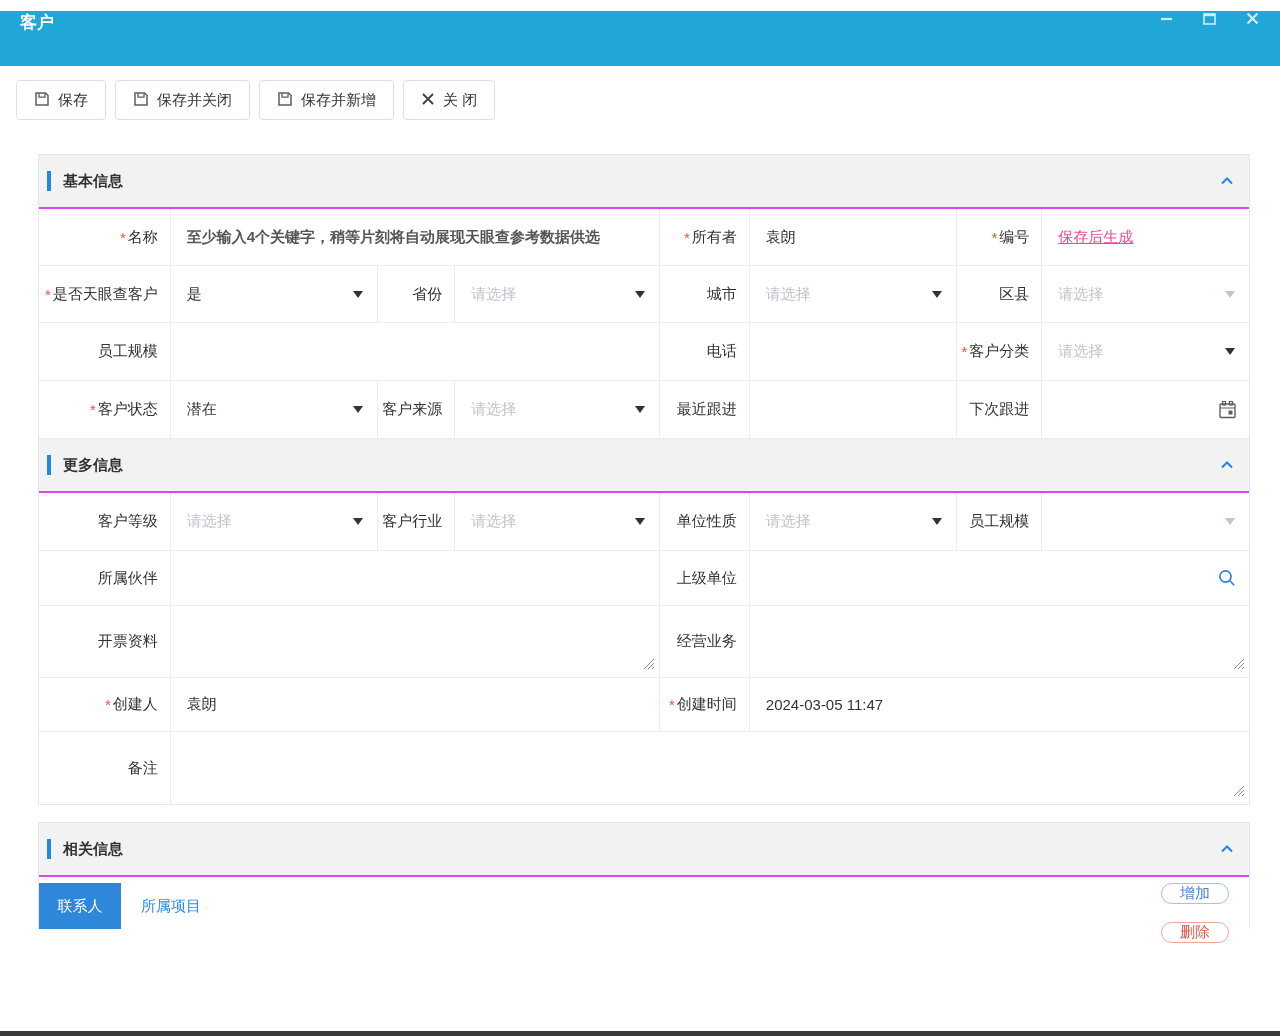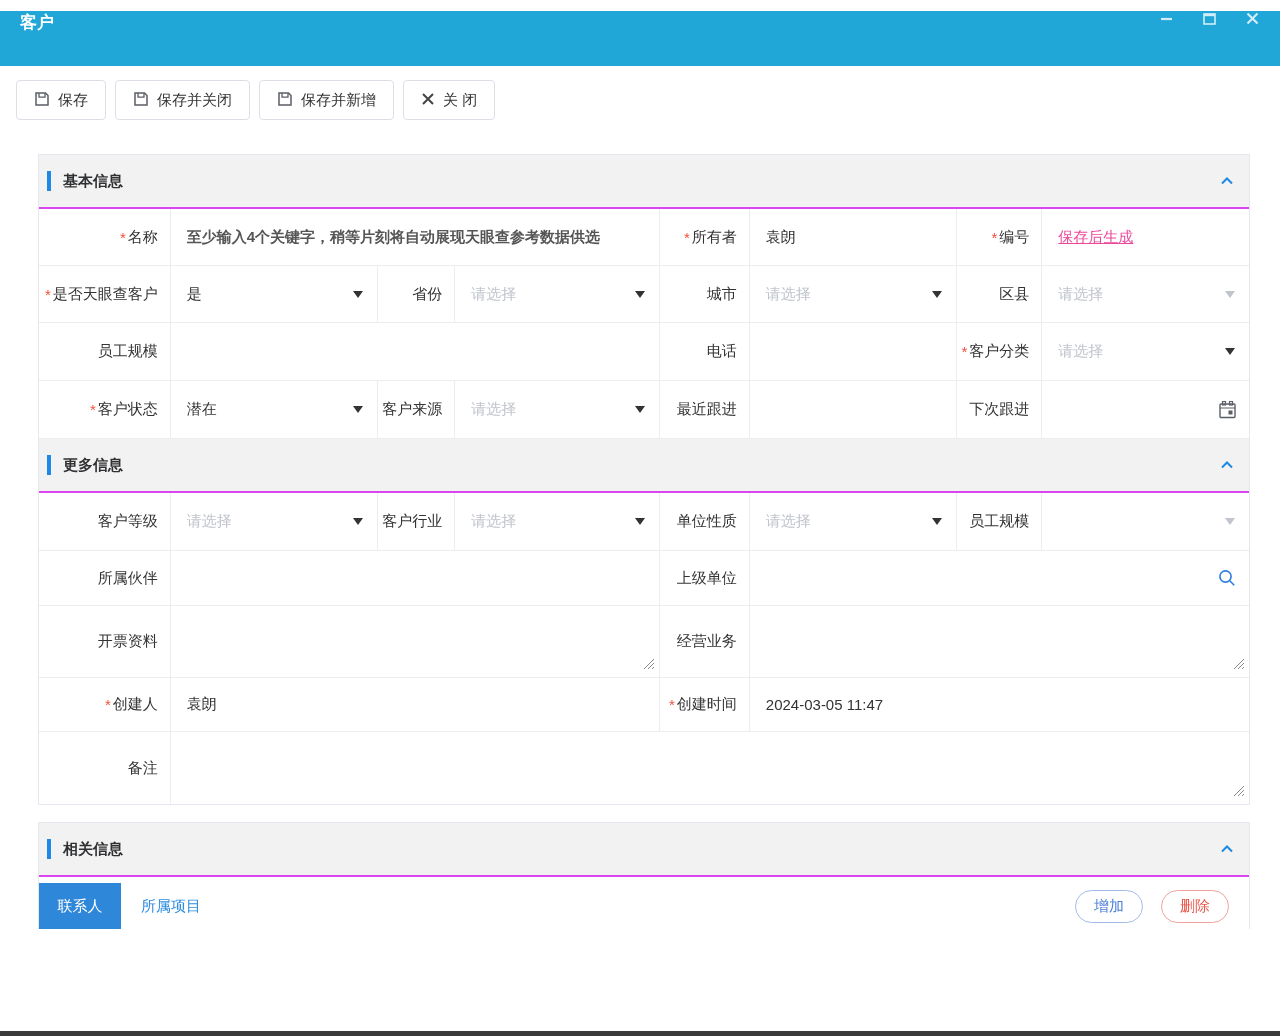--- a/index.html
+++ b/index.html
@@ -43,21 +43,21 @@
   .arr { width:0; height:0; border-left:5px solid transparent; border-right:5px solid transparent;
     border-top:7px solid #333; margin-left:8px; }
   .arr.dis { border-top-color:#c0c4cc; }
   .corner { position:absolute; right:4px; bottom:4px; }
   .icon-right { position:absolute; right:12px; top:50%; transform:translateY(-50%); display:flex; }
   
   .tabs-row { height:52px; display:flex; align-items:stretch; padding-top:6px; position:relative; }
   .tab { font-size:15px; display:flex; align-items:center; cursor:pointer; }
   .tab-active { width:82px; justify-content:center; background:#2e87d8; color:#fff; }
   .tab-plain { color:#2b8ce0; padding:0 20px; }
-  .tab-actions { margin-left:auto; display:flex; gap:18px; align-items:center; padding-right:20px; }
+  .tab-actions { margin-left:auto; display:flex; gap:18px; align-items:center; padding-right:20px;flex-direction:column; }
   .pill { height:33px; min-width:64px; padding:0 18px; border-radius:17px; background:#fff;
     font-size:15px; display:flex; align-items:center; justify-content:center; cursor:pointer; }
   .pill-add { border:1px solid #a3bdea; color:#4a7fd6; }
   .pill-del { border:1px solid #f0a49b; color:#e85549; }
   .bottom-edge { position:absolute; left:0; bottom:0; width:1280px; height:5px; background:#3a3a3a; }
   body { position:relative; }
 </style>
 </head>
 <body>
 

